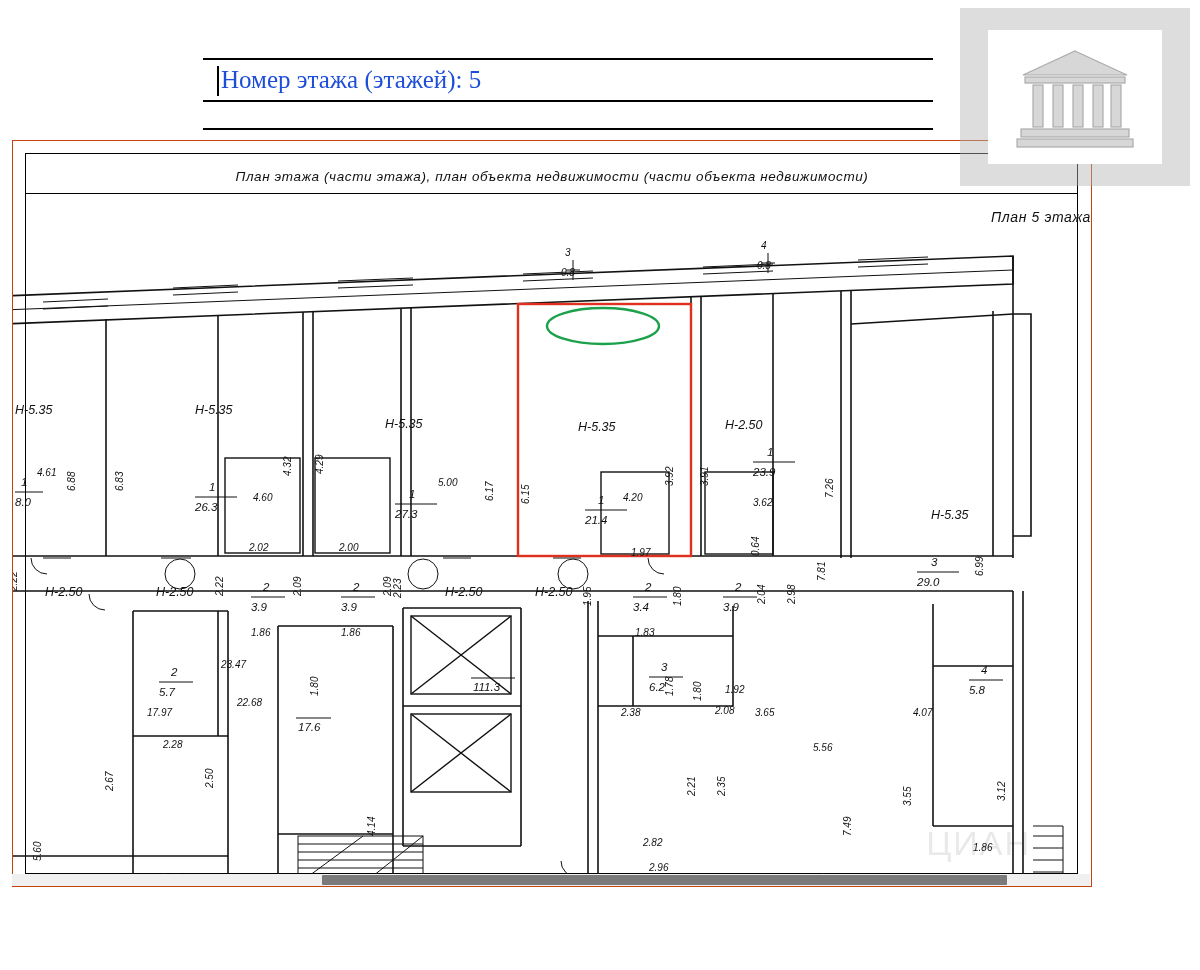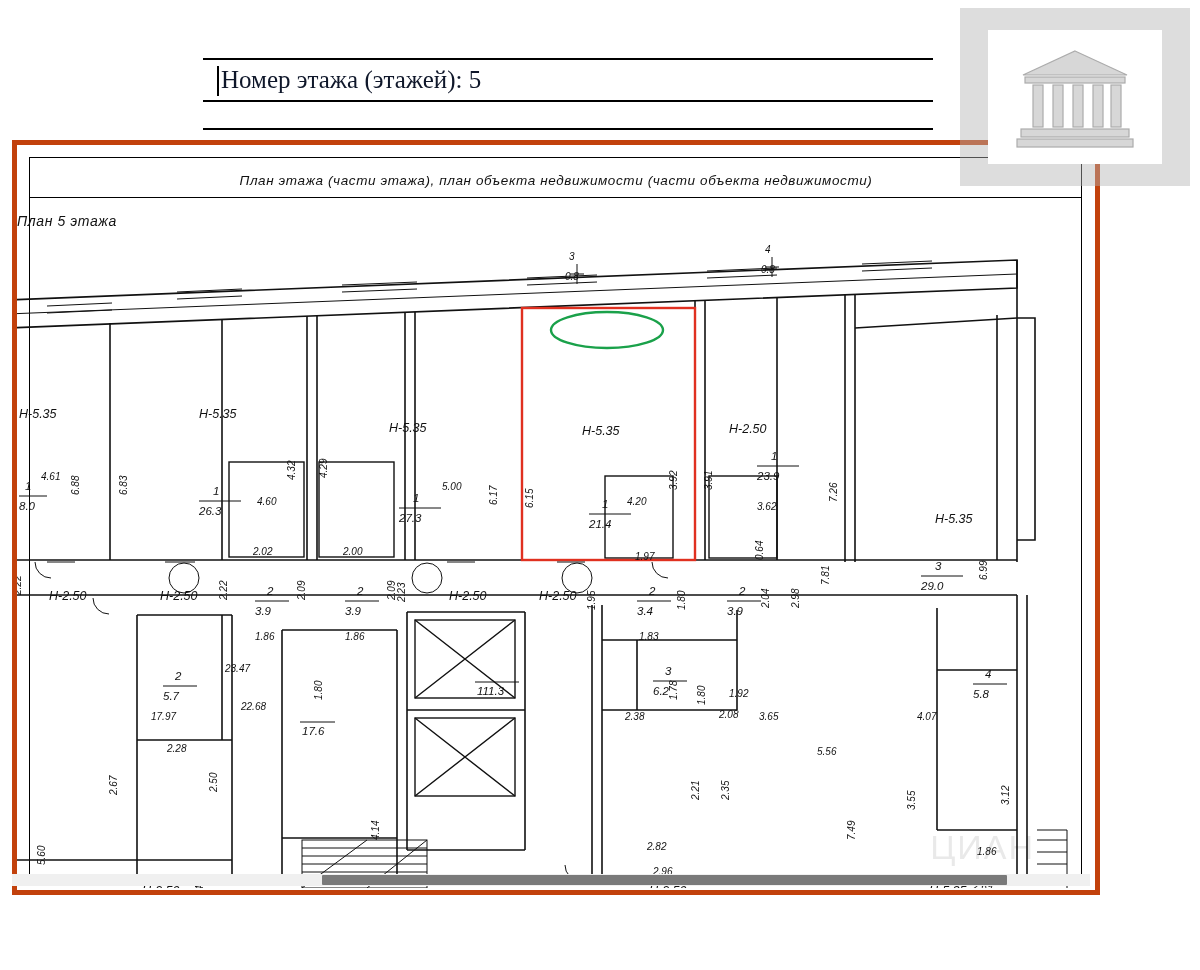--- a/index.html
+++ b/index.html
@@ -45,35 +45,35 @@
     position: absolute;
     left: 14px;
     top: 6px;
     width: 2px;
     height: 30px;
     background: #000;
   }
   .title-text {
     font-family: "Liberation Serif", serif;
     font-size: 25px;
-    color: #0f172a;
+    color: #1d4ed8;
     white-space: nowrap;
   }
   .title-gap {
     height: 26px;
   }
 
   
   .doc-frame {
     position: absolute;
     left: 12px;
     top: 140px;
     width: 1078px;
     height: 745px;
-    border: 5px solid #c2410c;
+    border: 1px solid #c2410c;
     background: #fff;
     overflow: hidden;
   }
   .doc-inner-line {
     position: absolute;
     left: 12px;
     top: 12px;
     width: 1053px;
     height: 721px;
     border: 1px solid #000;
@@ -97,21 +97,21 @@
     top: 52px;
     width: 1051px;
     height: 1px;
     background: #000;
   }
   .plan-caption {
     position: absolute;
     left: 0;
     top: 68px;
     width: 1078px;
-    text-align: left;
+    text-align: right;
     font-family: "Liberation Sans", sans-serif;
     font-style: italic;
     font-size: 14px;
     letter-spacing: 0.6px;
     color: #111;
   }
 
   
   #drawing {
     position: absolute;

